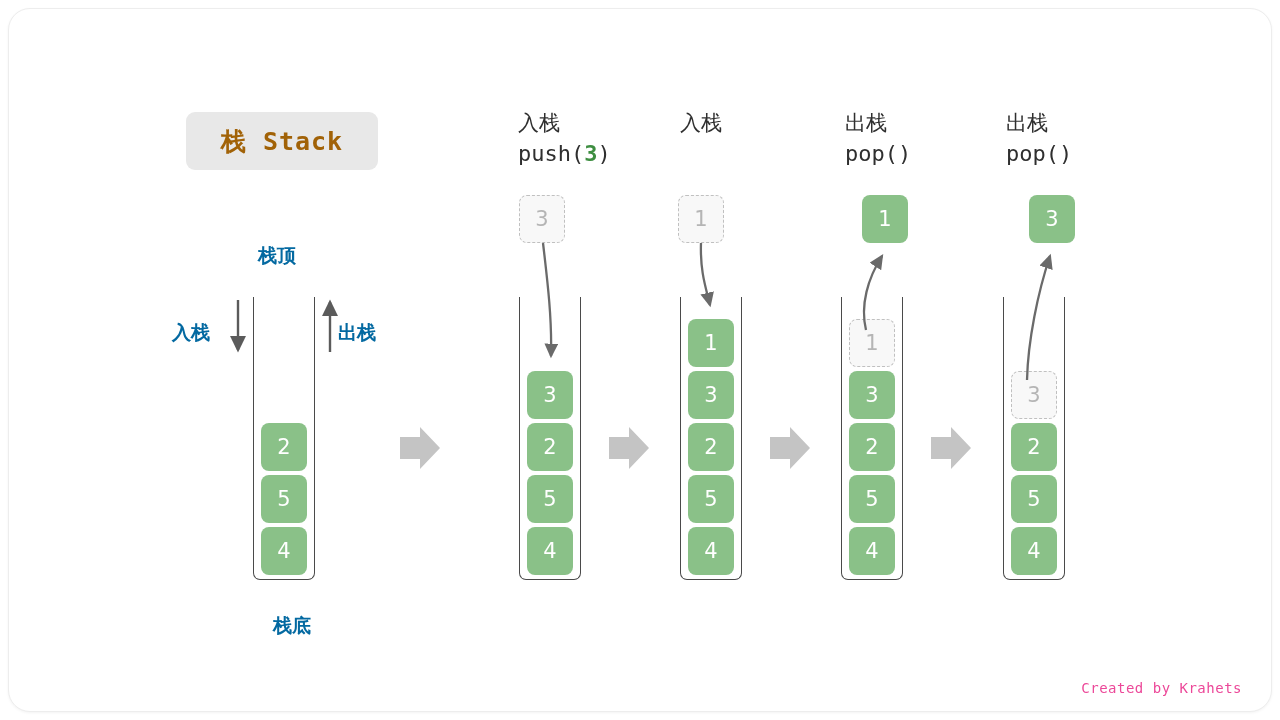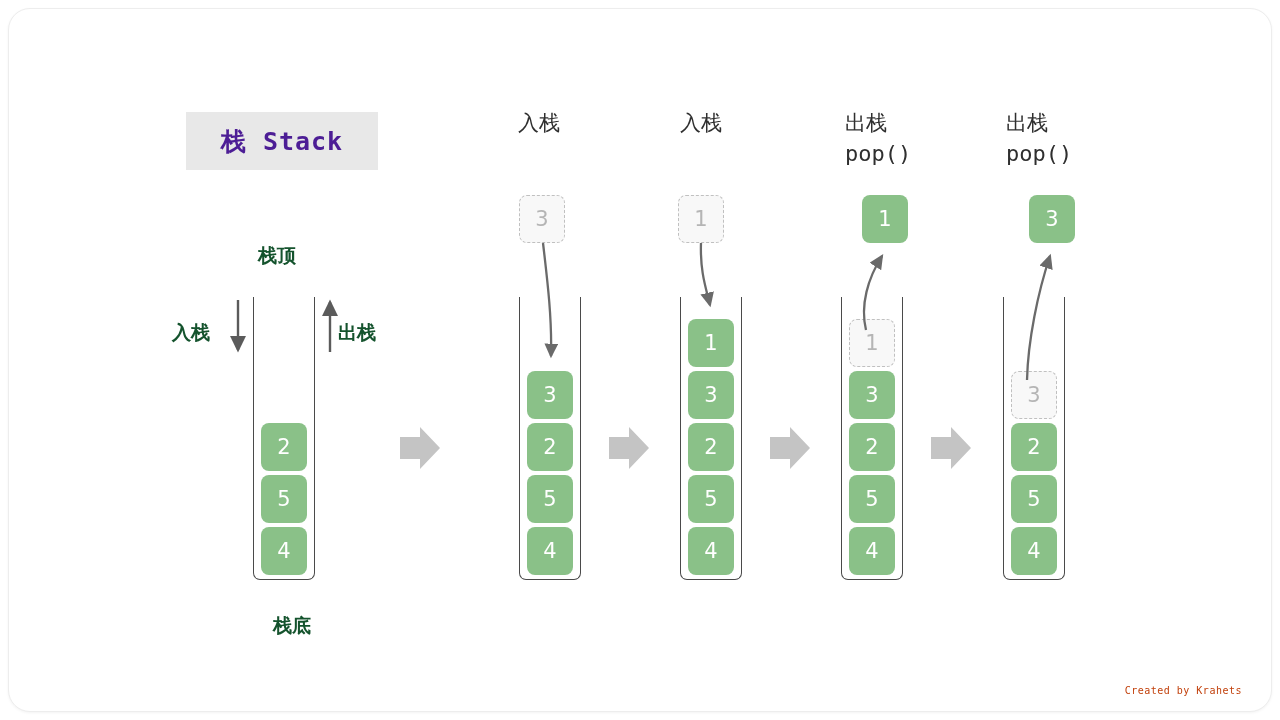--- a/index.html
+++ b/index.html
@@ -29,35 +29,35 @@
   }
 
   
   .title-badge {
     position: absolute;
     left: 186px;
     top: 112px;
     width: 192px;
     height: 58px;
     background: #e8e8e8;
-    border-radius: 0;
+    border-radius: 9px;
     display: flex;
     align-items: center;
     justify-content: center;
-    color: #4c1d95;
+    color: #a16207;
     font-size: 25px;
     font-weight: bold;
     font-family: "DejaVu Sans Mono", "Liberation Mono", monospace;
     letter-spacing: 1px;
   }
 
   
   .cn-label {
     position: absolute;
-    color: #14532d;
+    color: #0369a1;
     font-size: 19px;
     font-weight: bold;
     white-space: nowrap;
     font-family: "DejaVu Sans", "Liberation Sans", sans-serif;
   }
   .step-head {
     position: absolute;
     width: 150px;
     text-align: left;
     color: #333333;
@@ -117,42 +117,43 @@
     left: 0; top: 0;
     width: 1280px; height: 720px;
     pointer-events: none;
   }
 
   
   .footer {
     position: absolute;
     right: 38px;
     bottom: 24px;
-    color: #c2410c;
-    font-size: 10px;
+    color: #ec4899;
+    font-size: 14px;
     font-family: "DejaVu Sans Mono", "Liberation Mono", monospace;
     letter-spacing: 0.5px;
   }
 </style>
 </head>
 <body>
 
 <div id="stage">
   <div class="card"></div>
 
   <div class="title-badge">栈 Stack</div>
 
   <div class="cn-label" style="left:258px; top:243px;">栈顶</div>
   <div class="cn-label" style="left:273px; top:613px;">栈底</div>
 
   <div class="cn-label" style="left:172px; top:320px;">入栈</div>
   <div class="cn-label" style="left:338px; top:320px;">出栈</div>
 
   <div class="step-head" style="left:518px; top:108px;">
     <span class="cn">入栈</span>
+    <span class="code"><span>push(</span><span class="arg">3</span><span>)</span></span>
   </div>
   <div class="step-head" style="left:680px; top:108px;">
     <span class="cn">入栈</span>
   </div>
   <div class="step-head" style="left:845px; top:108px;">
     <span class="cn">出栈</span>
     <span class="code"><span>pop(</span><span class="arg"></span><span>)</span></span>
   </div>
   <div class="step-head" style="left:1006px; top:108px;">
     <span class="cn">出栈</span>

